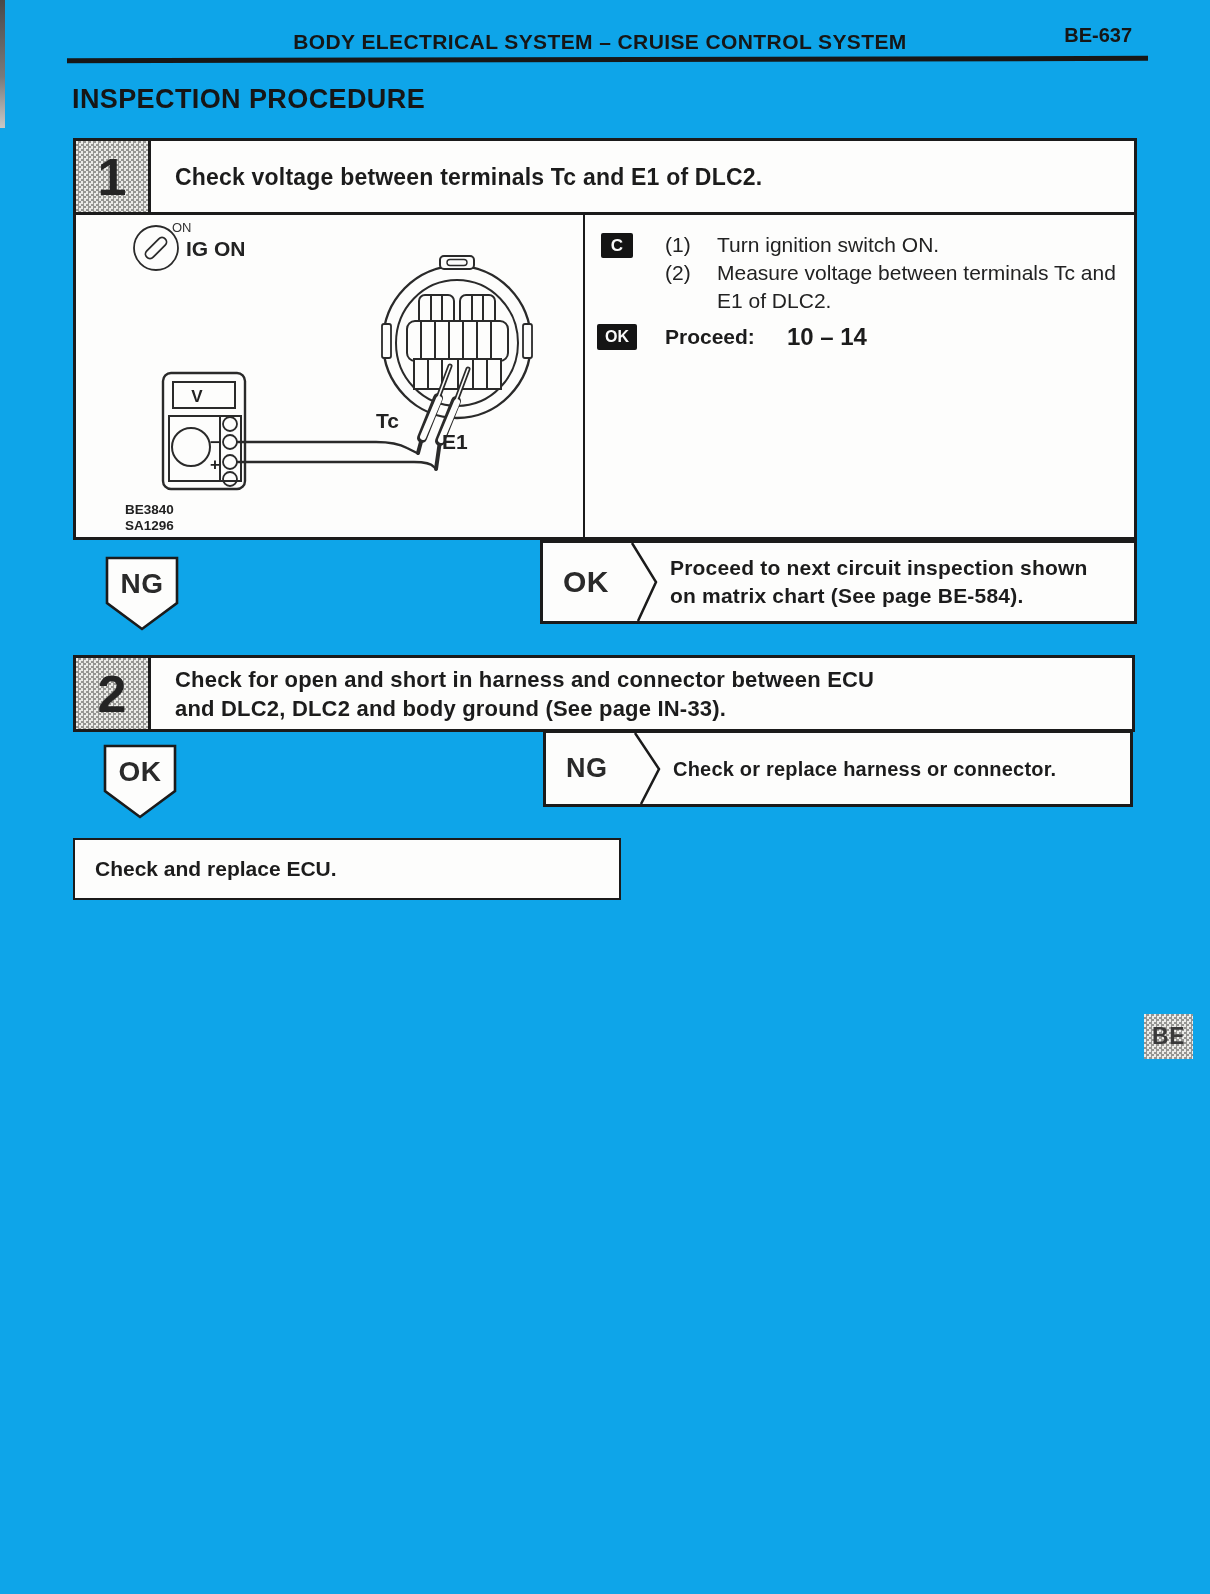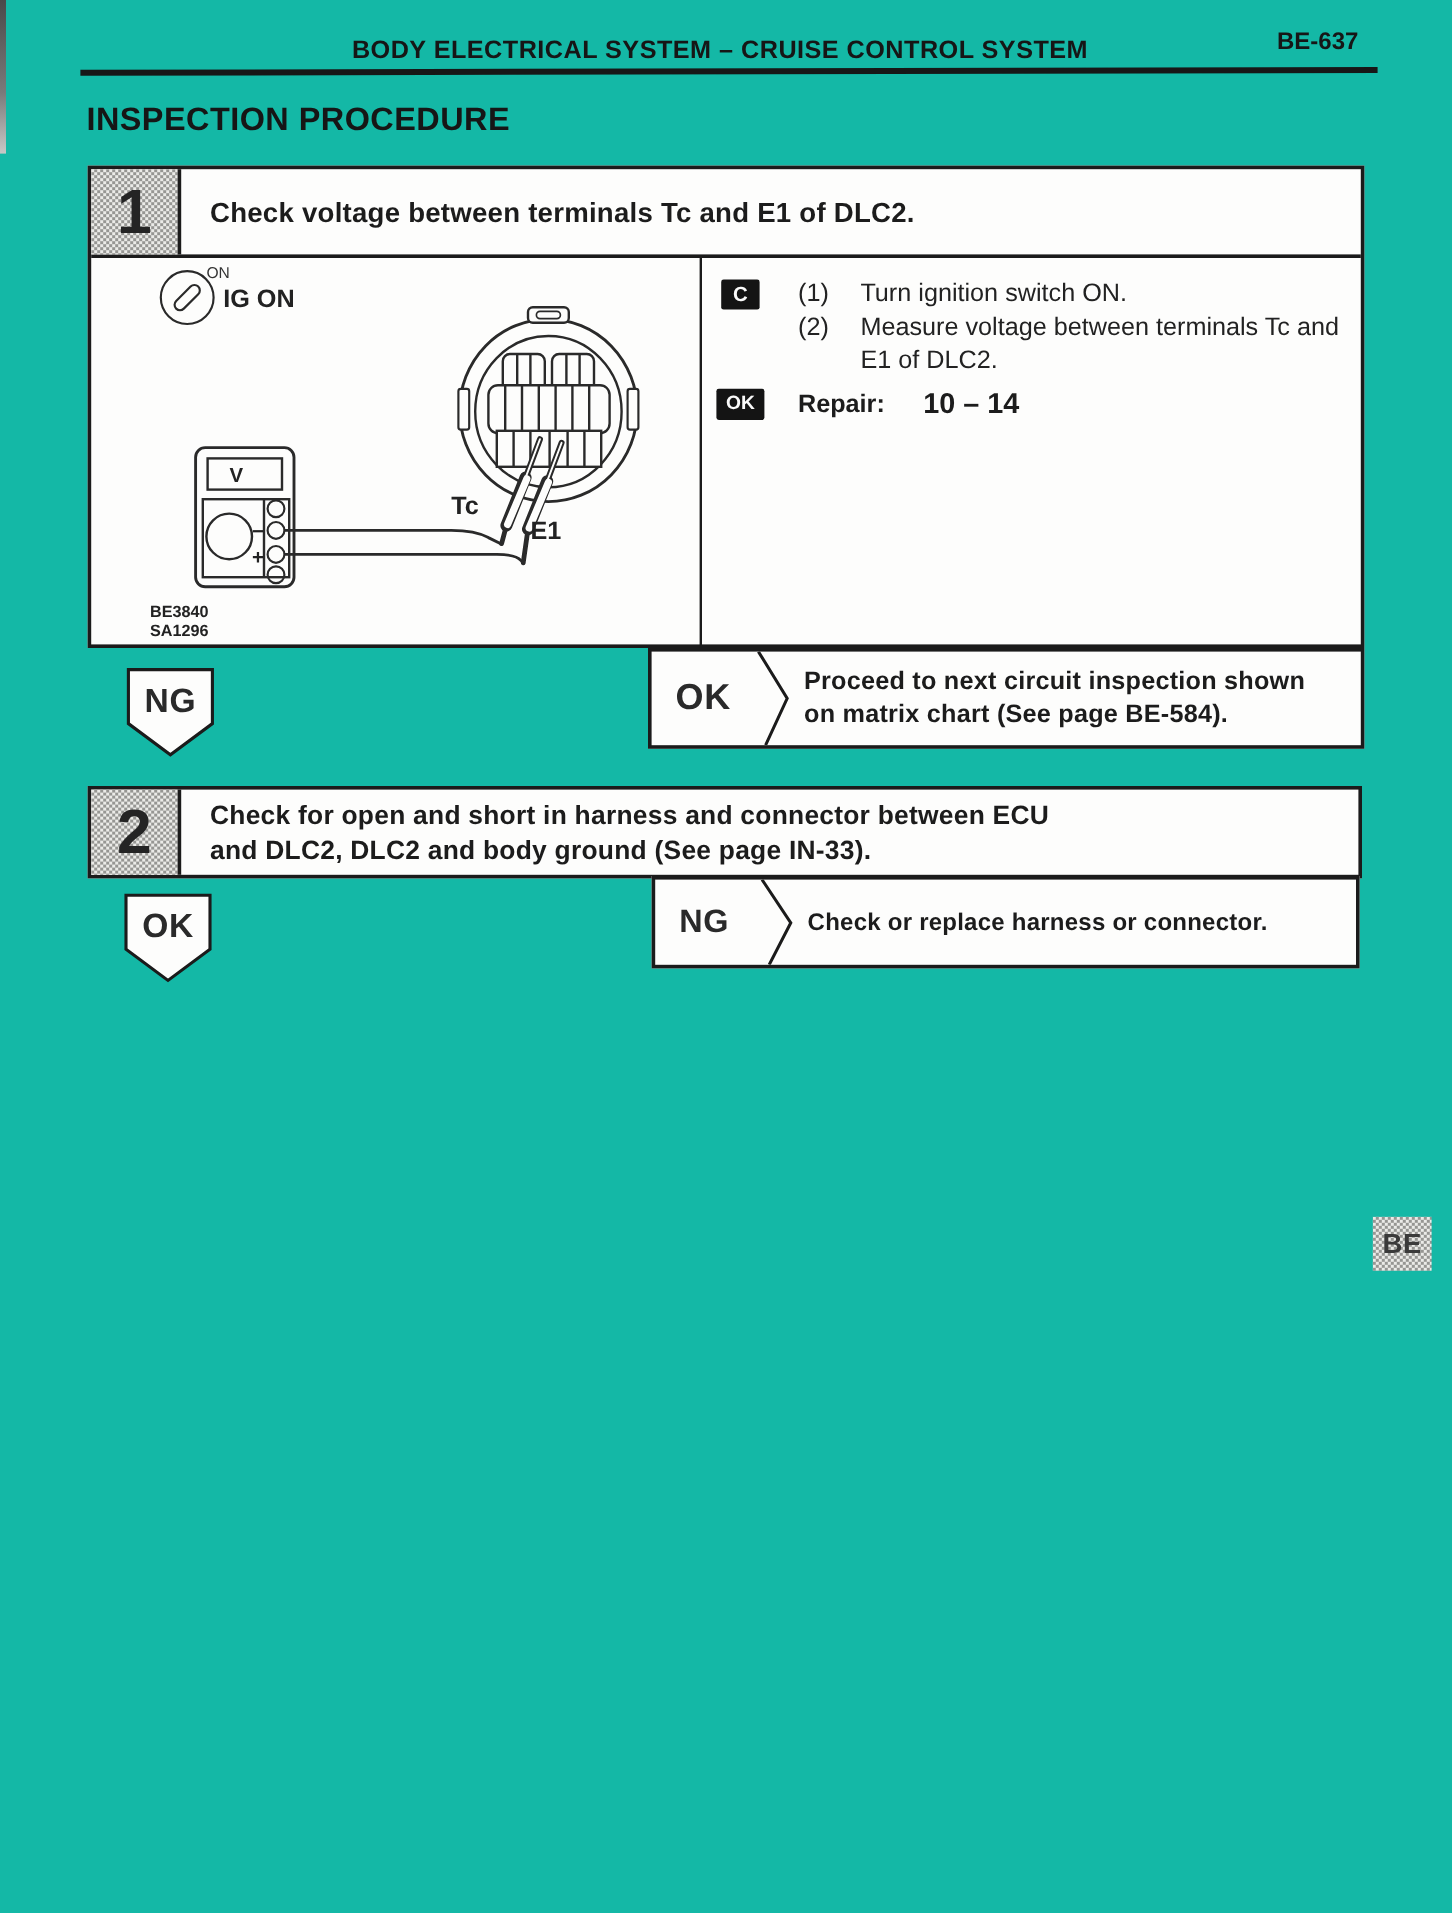--- a/index.html
+++ b/index.html
@@ -5,21 +5,21 @@
   * { margin:0; padding:0; box-sizing:border-box; }
   html,body { width:1210px; }
   body {
     font-family:"Liberation Sans","DejaVu Sans",sans-serif;
     background:#ffffff;
     color:#1e1e1e;
   }
   .page {
     position:relative;
     width:1210px; height:1594px;
-    background:#14b8a6;
+    background:#0ea5e9;
     overflow:hidden;
   }
   
   .scan-edge {
     position:absolute; left:0; top:8; width:5px; height:128px;
     background:linear-gradient(to bottom,#4a4a4a 0%,#7a7a7a 60%,#c8c8c6 100%);
   }
 
   
   .hdr-title {
@@ -236,21 +236,21 @@
               <span class="instr-num">(2)</span>
               <span style="display:inline-block; max-width:452px;">
                 <span>Measure voltage between terminals Tc and</span><br>
                 <span>E1 of DLC2.</span>
               </span>
             </div>
           </div>
         </div>
         <div class="spec-row">
           <div class="badge-dark instr-badge-ok">OK</div>
-          <span class="spec-label">Repair:</span>
+          <span class="spec-label">Proceed:</span>
           <span class="spec-value">10 – 14</span>
         </div>
       </div>
     </div>
   </div>
 
   <div class="result-row" style="left:540px; top:540px; width:597px; height:84px;">
     <div class="result-label">OK</div>
     <div class="result-chev">
       <svg width="34" height="78" viewBox="0 0 34 78">
@@ -294,18 +294,21 @@
     </div>
   </div>
 
   <div class="penta" style="left:103px; top:744px;">
     <svg width="74" height="76" viewBox="0 0 74 76">
         <polygon points="2,2 72,2 72,47 37,73 2,47" fill="#fdfdfc" stroke="#1b1b1b" stroke-width="2.6"></polygon>
       </svg>
     <div class="lbl">OK</div>
   </div>
 
+  <div class="final-box">
+    <span>Check and replace ECU.</span>
+  </div>
 
   <div class="be-tab hatch">
     <span>BE</span>
   </div>
 
 </div>
 
 </body></html>

